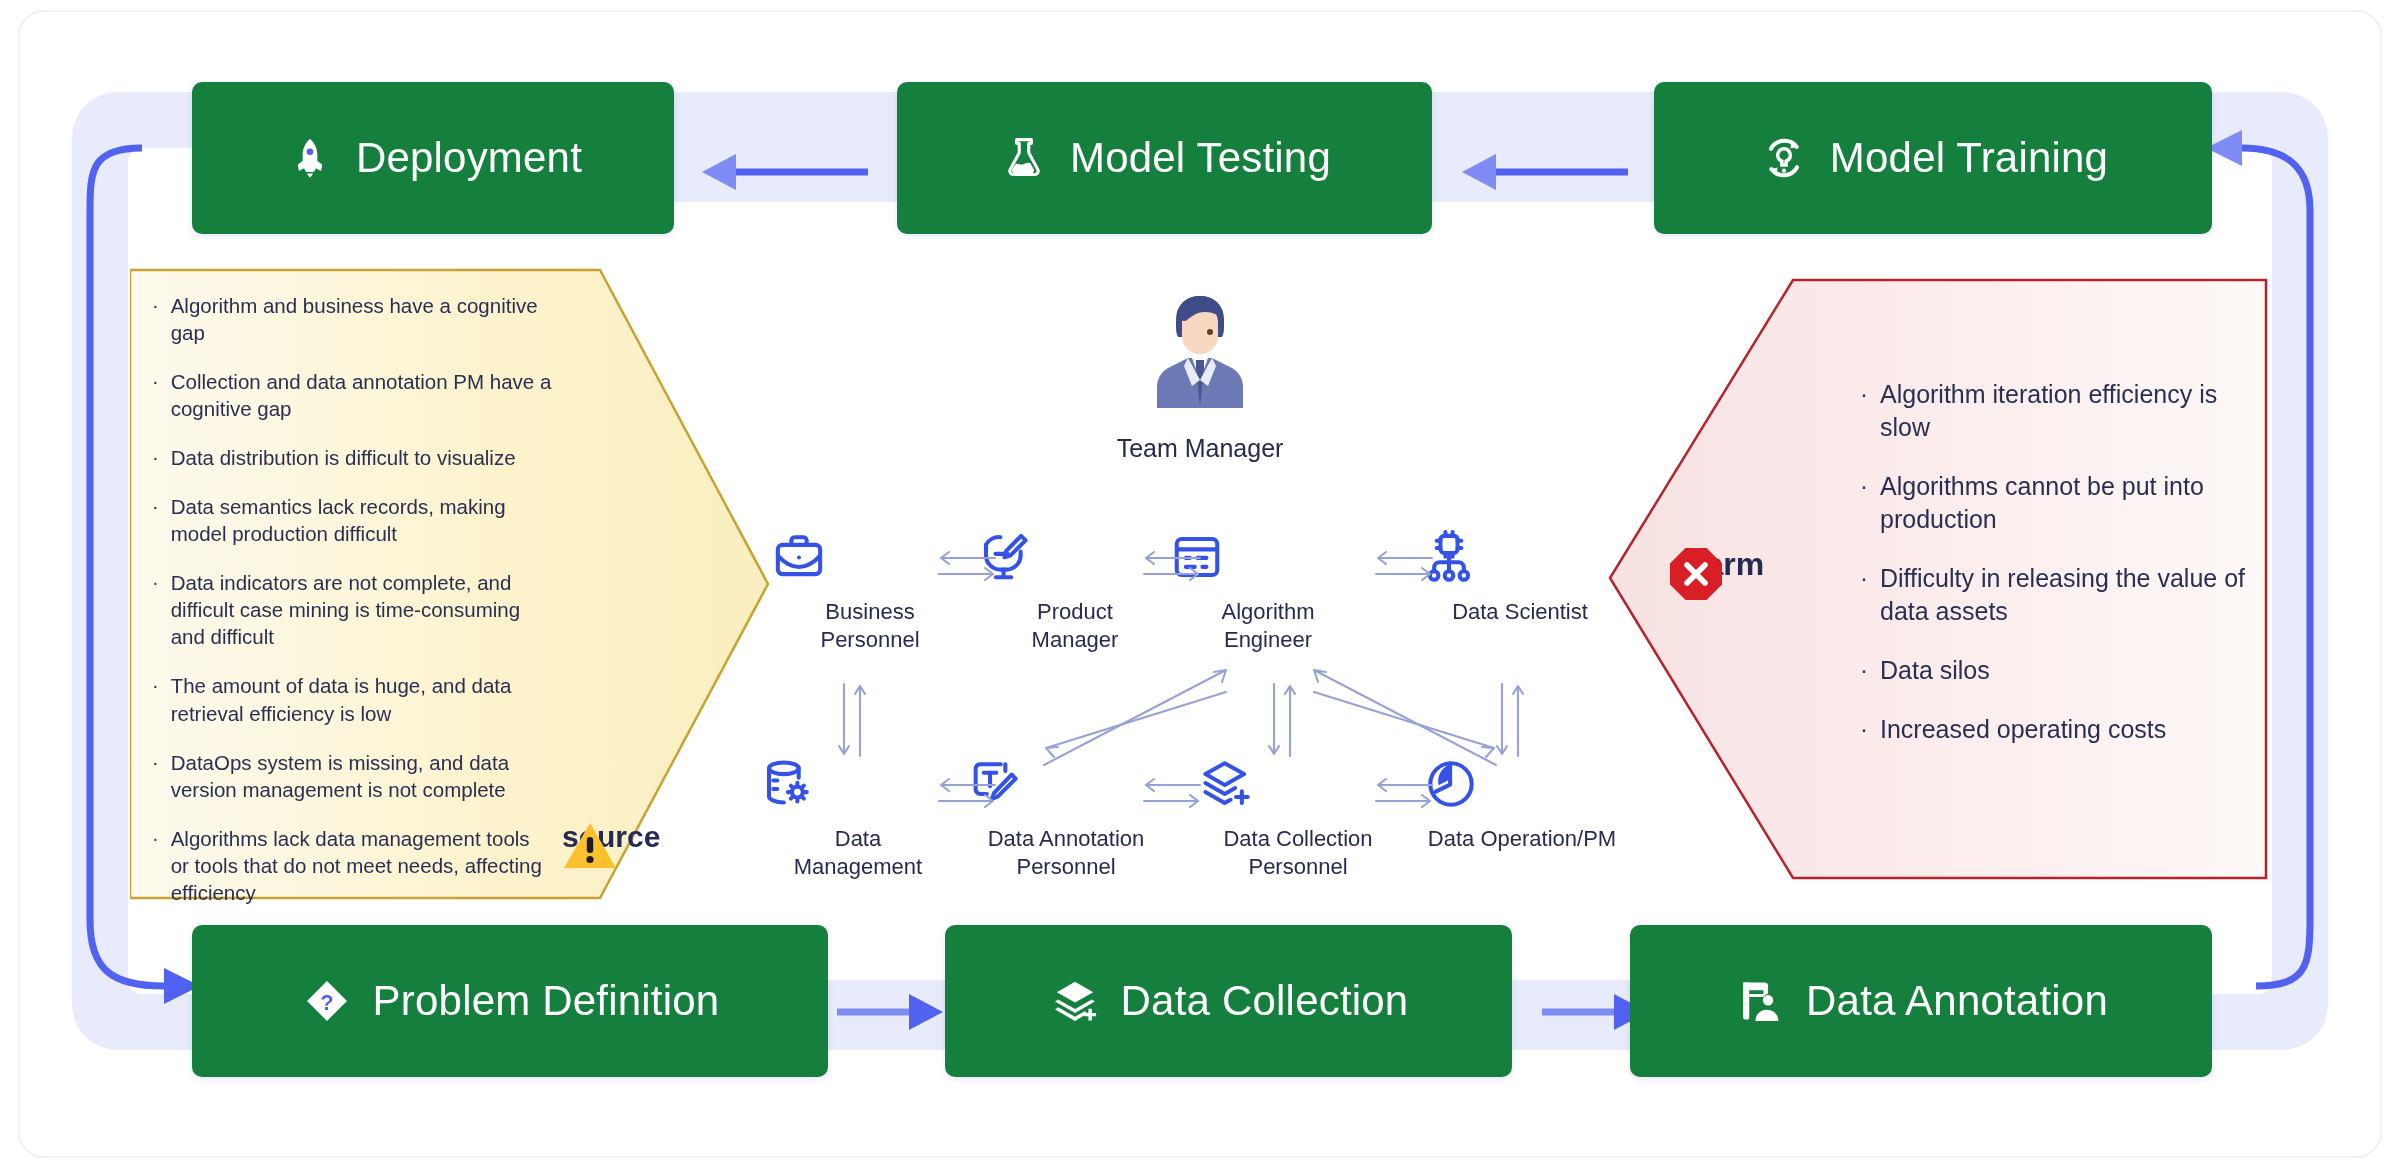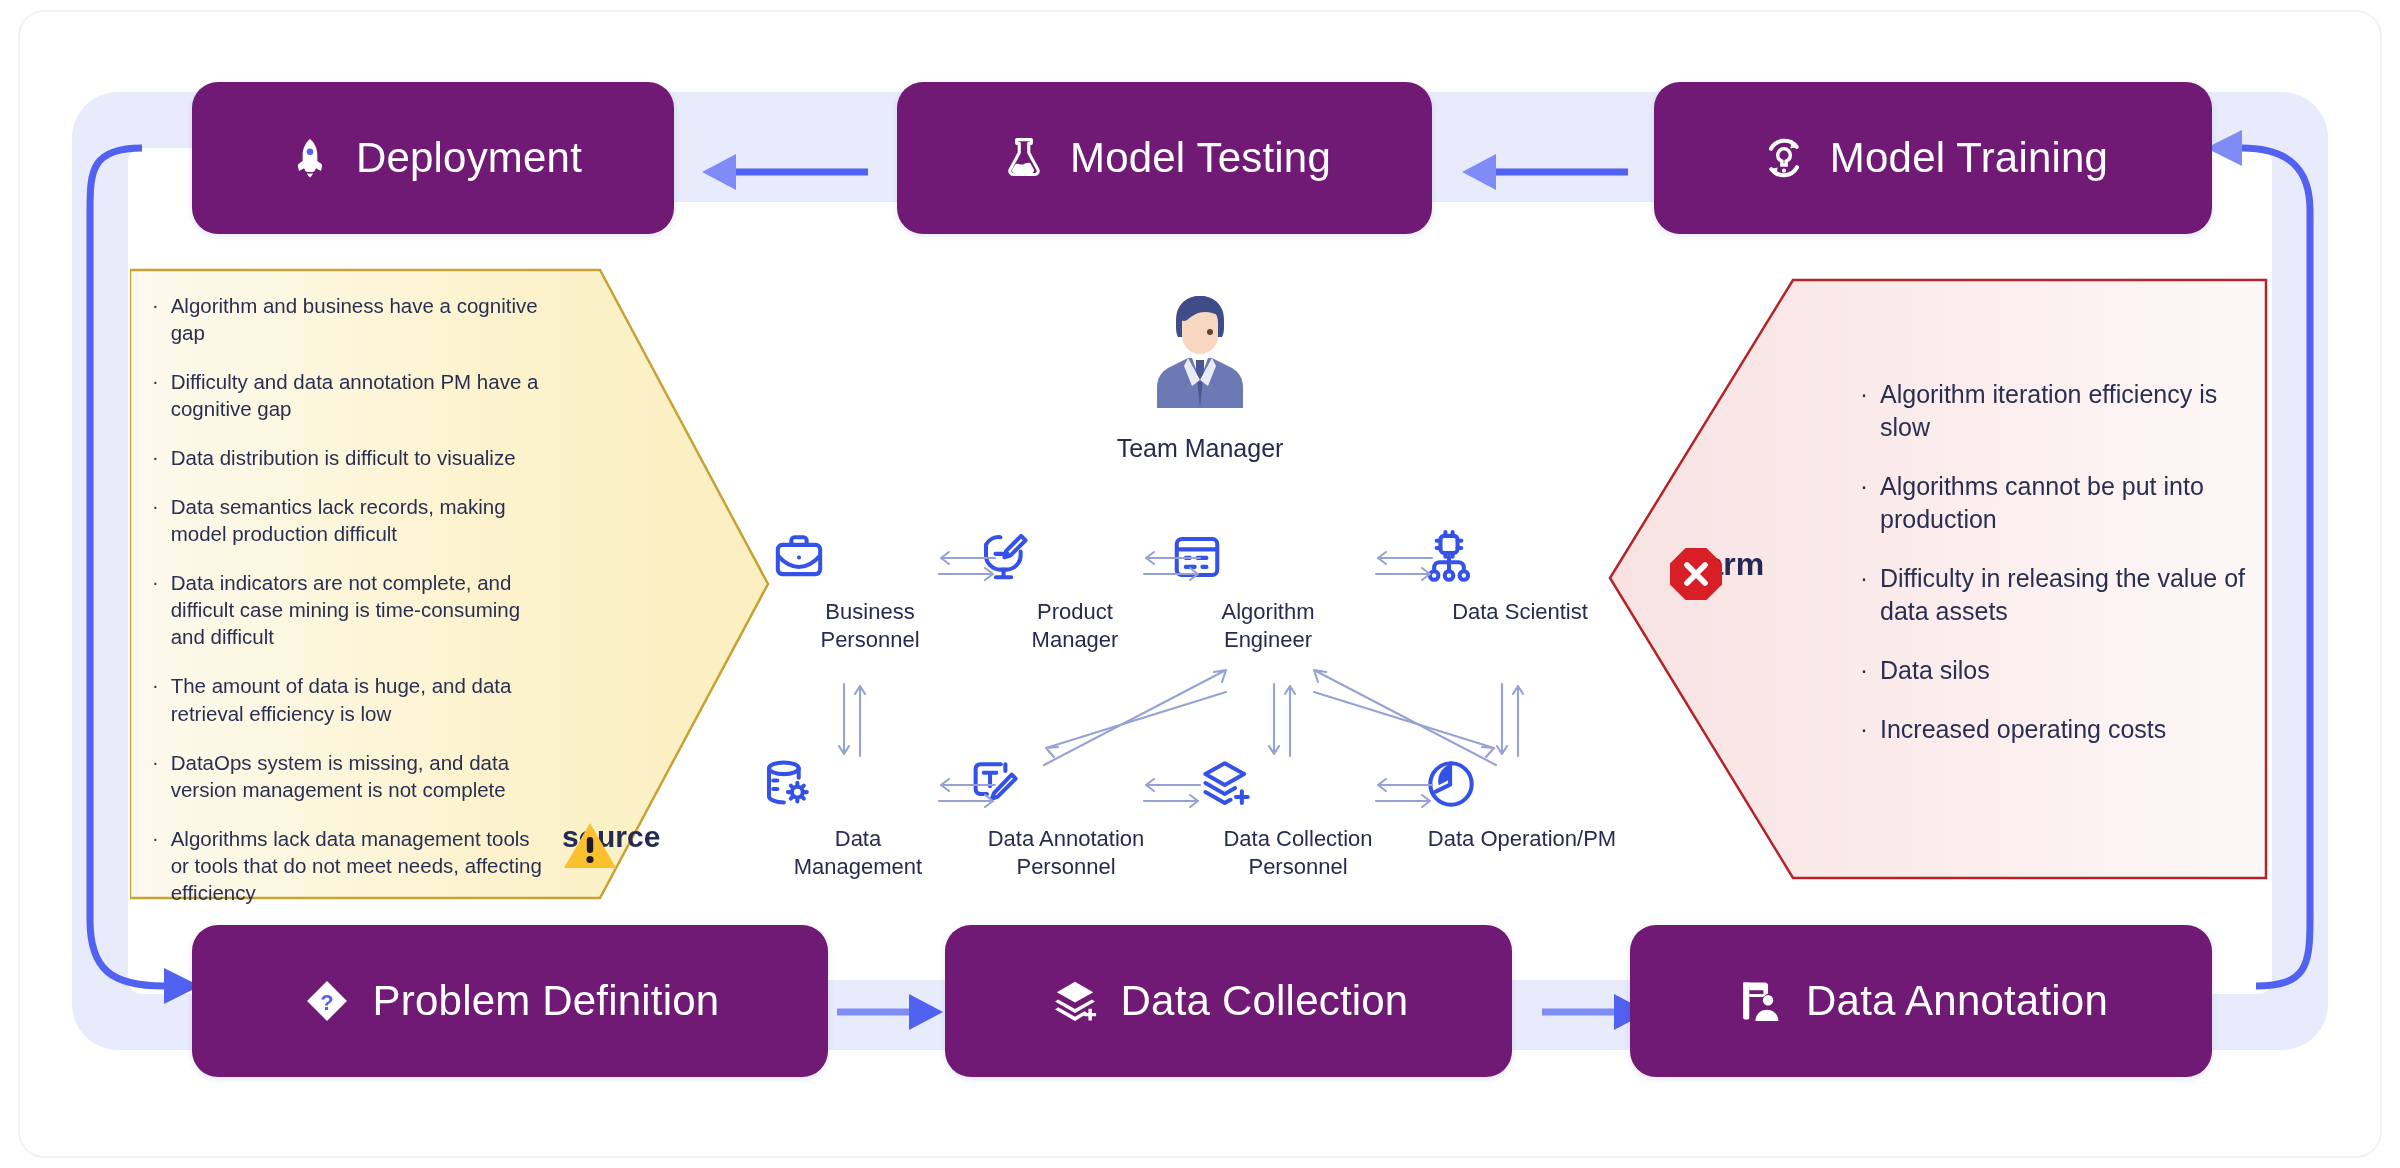--- a/index.html
+++ b/index.html
@@ -42,22 +42,22 @@
   
   .band {
     position: absolute;
     background: #e8ebfb;
     height: 62px;
   }
 
   
   .pbox {
     position: absolute;
-    background: #701a75;
-    border-radius: 26px;
+    background: #15803d;
+    border-radius: 10px;
     display: flex;
     align-items: center;
     justify-content: center;
     gap: 20px;
     color: #ffffff;
     box-shadow: 0 2px 6px rgba(60,70,180,0.14);
   }
   .pbox .plabel {
     font-size: 42px;
     font-weight: 400;
@@ -283,21 +283,21 @@
       </defs>
       <path d="M0 2 L470 2 L638 316 L470 630 L0 630 Z" fill="url(#srcGrad)" stroke="#c8a232" stroke-width="2.5"></path>
     </svg>
     <div class="source-list">
       <div class="bullet-item">
         <span class="dot">·</span>
         <span>Algorithm and business have a cognitive gap</span>
       </div>
       <div class="bullet-item">
         <span class="dot">·</span>
-        <span>Difficulty and data annotation PM have a cognitive gap</span>
+        <span>Collection and data annotation PM have a cognitive gap</span>
       </div>
       <div class="bullet-item">
         <span class="dot">·</span>
         <span>Data distribution is difficult to visualize</span>
       </div>
       <div class="bullet-item">
         <span class="dot">·</span>
         <span>Data semantics lack records, making model production difficult</span>
       </div>
       <div class="bullet-item">

